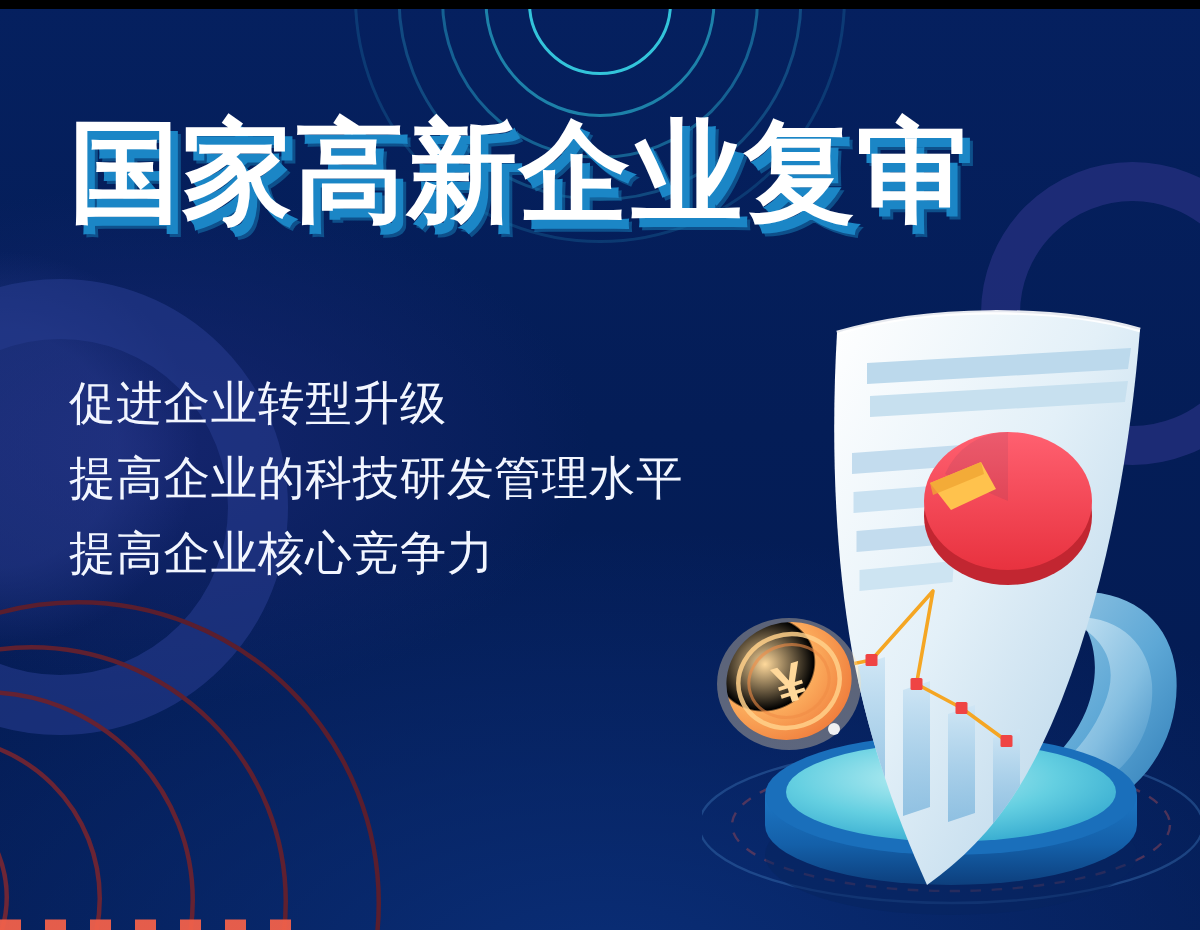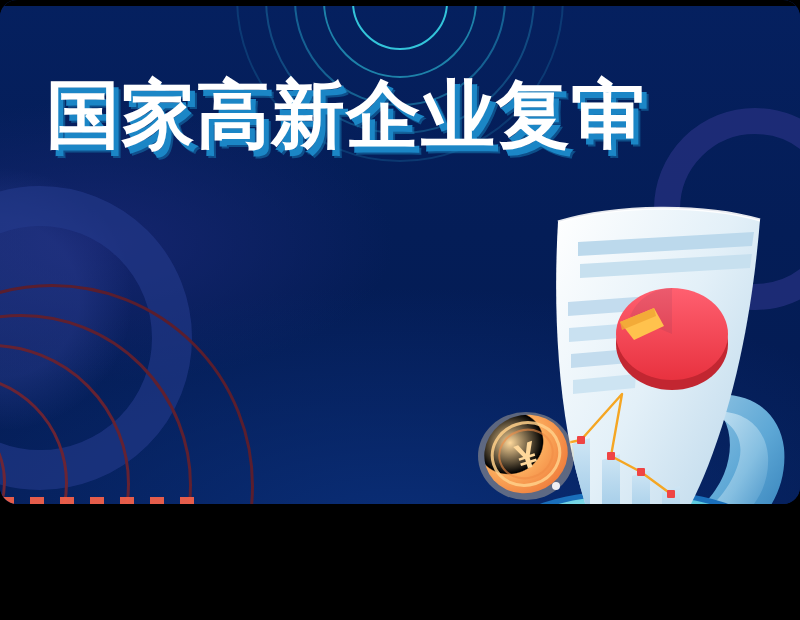--- a/index.html
+++ b/index.html
@@ -1,22 +1,21 @@
 <!DOCTYPE html>
 <html><head>
 <meta charset="utf-8">
 <style>
   html,body{margin:0;padding:0;background:#000;}
   #stage{
     position:relative;
-    width:800px;height:504px;
+    width:800px;height:620px;
     overflow:hidden;
     background:#041e5c;
     font-family:"Liberation Sans","DejaVu Sans",sans-serif;
-    border-radius:17px;
   }
   
   .bg-base{
     position:absolute;inset:0;
     background:
       radial-gradient(ellipse 120% 80% at 50% 105%, #0a2e77 0%, rgba(10,46,119,0) 60%),
       radial-gradient(ellipse 60% 45% at 12% 48%, #15256e 0%, rgba(21,37,110,0) 62%),
       linear-gradient(180deg,#05205f 0%,#041d57 46%,#041b52 100%);
   }
   .top-strip{
@@ -106,20 +105,25 @@
     <div class="arc-bl b1"></div>
     <div class="arc-bl b2"></div>
     <div class="arc-bl b3"></div>
     <div class="arc-bl b4"></div>
     <div class="arc-bl b5"></div>
   </div>
   <div class="dash-bl"></div>
 
   <div class="title">国家高新企业复审</div>
 
+  <div class="subs">
+    <div class="sub-line">促进企业转型升级</div>
+    <div class="sub-line">提高企业的科技研发管理水平</div>
+    <div class="sub-line">提高企业核心竞争力</div>
+  </div>
 
   <div class="illus">
     <svg width="332" height="422" viewBox="0 0 332 422" xmlns="http://www.w3.org/2000/svg">
       <defs>
         <linearGradient id="paperG" x1="0" y1="0" x2="1" y2="1">
           <stop offset="0%" stop-color="#ffffff"></stop>
           <stop offset="45%" stop-color="#e3f0f8"></stop>
           <stop offset="100%" stop-color="#aecfe6"></stop>
         </linearGradient>
         <linearGradient id="paperBack" x1="0" y1="0" x2="1" y2="1">

